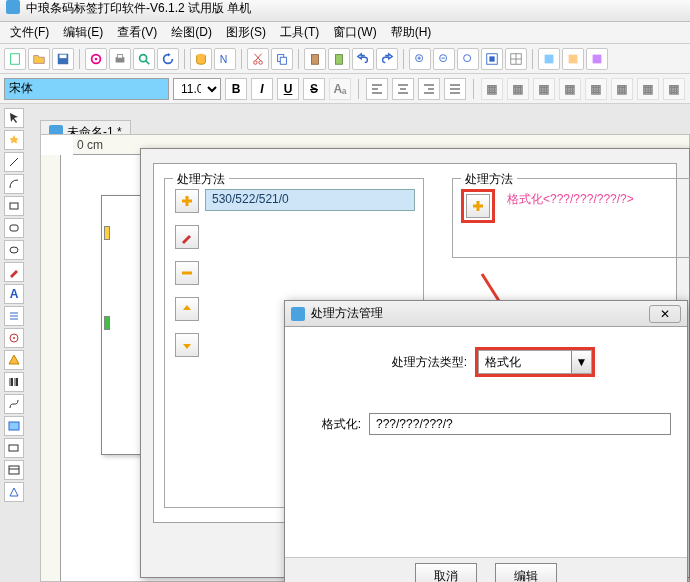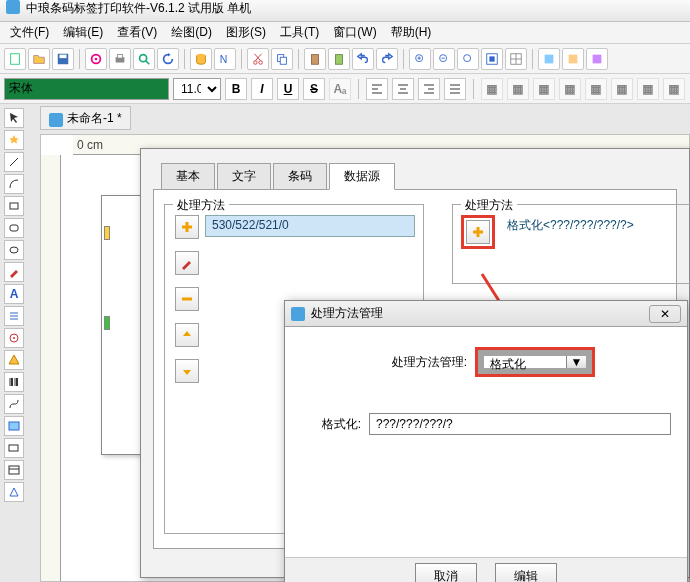--- a/index.html
+++ b/index.html
@@ -6,29 +6,29 @@
 body{background:#e8e8e8;width:690px;height:582px;overflow:hidden;position:relative}
 .titlebar{height:22px;background:linear-gradient(#fafafa,#e6e6e6);display:flex;padding:0 6px;border-bottom:1px solid #c0c0c0}
 .titlebar .ico{width:14px;height:14px;background:#4aa3df;margin-right:6px;border-radius:2px}
 .menubar{height:22px;background:#f4f4f4;display:flex;align-items:center;padding:0 4px;gap:2px;border-bottom:1px solid #d0d0d0}
 .menubar span{padding:2px 6px;cursor:default}
 .toolbar{height:30px;background:#f4f4f4;display:flex;align-items:center;padding:2px 4px;gap:2px;border-bottom:1px solid #d0d0d0}
 .tbtn{width:22px;height:22px;display:flex;align-items:center;justify-content:center;background:#fff;border:1px solid #c8c8c8;border-radius:2px;cursor:pointer}
 .tbtn svg{width:14px;height:14px}
 .tsep{width:1px;height:20px;background:#c0c0c0;margin:0 3px}
 .fmtbar{height:30px;background:#f4f4f4;display:flex;align-items:center;padding:2px 4px;gap:4px;border-bottom:1px solid #d0d0d0}
-.fontsel{width:165px;height:22px;border:1px solid #a0a0a0;background:#15803d;padding:1px 4px}
+.fontsel{width:165px;height:22px;border:1px solid #a0a0a0;background:#7dd3fc;padding:1px 4px}
 .sizesel{width:48px;height:22px;border:1px solid #a0a0a0;background:#fff;padding:1px 3px}
 .fbtn{width:22px;height:22px;display:flex;align-items:center;justify-content:center;border:1px solid #c8c8c8;background:#fff;font-weight:bold;cursor:pointer}
 .fbtn.dis{opacity:.45}
 .workspace{position:relative;height:478px;background:#e8e8e8}
 .lefttools{position:absolute;left:4px;top:4px;width:22px;display:flex;flex-direction:column;gap:2px}
 .ltbtn{width:20px;height:20px;border:1px solid #c0c0c0;background:#fff;display:flex;align-items:center;justify-content:center;cursor:pointer}
 .ltbtn svg{width:12px;height:12px}
-.doctab{position:absolute;left:40px;top:2px;height:24px;display:flex;align-items:flex-end;gap:4px;background:#f0f0f0;border:1px solid #c0c0c0;padding:2px 8px}
+.doctab{position:absolute;left:40px;top:16px;height:24px;display:flex;align-items:center;gap:4px;background:#f0f0f0;border:1px solid #c0c0c0;padding:2px 8px}
 .doctab .ico{width:14px;height:14px;background:#4aa3df;border-radius:2px}
 .canvas{position:absolute;left:40px;top:30px;right:0;bottom:0;background:#fff;border:1px solid #c0c0c0}
 .ruler-h{position:absolute;left:32px;top:0;right:0;height:20px;background:#f8f8f0;border-bottom:1px solid #a0a0a0;font-size:10px;padding-left:4px;line-height:20px;color:#444}
 .ruler-v{position:absolute;left:0;top:20px;width:20px;bottom:0;background:#f8f8f0;border-right:1px solid #a0a0a0}
 .page{position:absolute;left:60px;top:60px;width:60px;height:260px;background:#fff;border:1px solid #888;box-shadow:2px 2px 4px rgba(0,0,0,.2)}
 .page .marker1{position:absolute;left:2px;top:30px;width:6px;height:14px;background:#ffd040;border:1px solid #888}
 .page .marker2{position:absolute;left:2px;top:120px;width:6px;height:14px;background:#40c040;border:1px solid #888}
 
 
 .dlg1{position:absolute;left:140px;top:148px;right:0;height:430px;background:#f2f2f2;border:1px solid #888;box-shadow:2px 2px 8px rgba(0,0,0,.3)}
@@ -43,34 +43,34 @@
 .group .lbl{position:absolute;top:-8px;left:8px;background:#fff;padding:0 4px;font-size:12px}
 .grp-left{position:absolute;left:10px;top:14px;width:260px;height:330px}
 .grp-right{position:absolute;left:298px;top:14px;width:240px;height:80px}
 .listrow{display:flex;gap:6px;align-items:flex-start}
 .sqbtnCol{display:flex;flex-direction:column;gap:12px;margin-left:2px}
 .sqbtn{width:24px;height:24px;border:1px solid #a0a0a0;background:linear-gradient(#fff,#e8e8e8);display:flex;align-items:center;justify-content:center;cursor:pointer}
 .sqbtn svg{width:14px;height:14px}
 .itemfield{flex:1;height:22px;background:#cde5f7;border:1px solid #8aa;padding:2px 6px;color:#1a3f66}
 .redbox{border:3px solid #e23b2e;padding:2px;display:inline-block}
 .redbox-tight{border:3px solid #e23b2e}
-.nbitem{height:22px;padding:2px 6px;color:#0c4a6e}
+.nbitem{height:22px;padding:2px 6px;color:#ec4899}
 
 
 .arrow{position:absolute;pointer-events:none}
 
 
 .dlg2{position:absolute;left:284px;top:300px;right:2px;height:296px;background:#ffffff;border:1px solid #888;box-shadow:2px 2px 10px rgba(0,0,0,.35)}
 .dlg2 .dtitle{height:26px;background:linear-gradient(#f2f2f2,#e0e0e0);display:flex;align-items:center;padding:0 6px;gap:6px;border-bottom:1px solid #a0a0a0}
 .dlg2 .dtitle .ico{width:14px;height:14px;background:#4aa3df;border-radius:2px}
 .dlg2 .close{margin-left:auto;width:32px;height:18px;border:1px solid #a0a0a0;border-radius:3px;display:flex;align-items:center;justify-content:center;cursor:pointer;font-size:11px}
 .dlg2 .body{padding:20px 16px;position:relative;height:232px}
 .formrow{display:flex;align-items:center;gap:8px;margin-bottom:24px}
 .formrow label{width:90px;text-align:right}
-.combo{height:24px;border:6px solid #a3a3a3;background:#fff;display:flex;}
+.combo{height:24px;border:1px solid #a3a3a3;background:#fff;display:flex;align-items:center}
 .combo .val{flex:1;padding:0 6px}
 .combo .arr{width:20px;height:100%;border-left:1px solid #888;display:flex;align-items:center;justify-content:center;background:linear-gradient(#fff,#ddd)}
 .txtin{flex:1;height:22px;border:1px solid #888;background:#fff;padding:2px 6px}
 .dlg2 .buttons{position:absolute;bottom:0;left:0;right:0;height:38px;border-top:1px solid #c8c8c8;display:flex;align-items:center;justify-content:center;gap:18px;background:#f0f0f0}
 .btn{padding:4px 18px;border:1px solid #888;background:linear-gradient(#fff,#e4e4e4);cursor:pointer}
 </style>
 </head>
 <body>
 
 <div class="titlebar">
@@ -385,26 +385,20 @@
     <div class="ruler-v"></div>
     <div class="page">
       <div class="marker1"></div>
       <div class="marker2"></div>
     </div>
   </div>
 </div>
 
 <div class="dlg1">
   <div class="body">
-    <div class="tabs">
-      <div class="tab">基本</div>
-      <div class="tab">文字</div>
-      <div class="tab">条码</div>
-      <div class="tab active">数据源</div>
-    </div>
     <div class="tabpanel">
 
       <div class="group grp-left">
         <span class="lbl">处理方法</span>
         <div class="listrow">
           <div class="sqbtnCol">
             <div class="sqbtn">
                 <svg viewBox="0 0 14 14">
                   <line x1="7" y1="2" x2="7" y2="12" stroke="#f0a000" stroke-width="3"></line>
                   <line x1="2" y1="7" x2="12" y2="7" stroke="#f0a000" stroke-width="3"></line>
@@ -473,21 +467,21 @@
 <div class="dlg2">
   <div class="dtitle">
     <div class="ico"></div>
     <span>处理方法管理</span>
     <div class="close">
         <span>✕</span>
       </div>
   </div>
   <div class="body">
     <div class="formrow" style="justify-content:center">
-      <label>处理方法管理:</label>
+      <label>处理方法类型:</label>
       <span class="redbox-tight">
         <div class="combo" style="width:114px">
           <span class="val">格式化</span>
           <span class="arr">▼</span>
         </div>
       </span>
     </div>
     <div class="formrow" style="margin-top:36px">
       <label style="width:60px">格式化:</label>
       <input class="txtin" value="???/???/???/?" style="">

